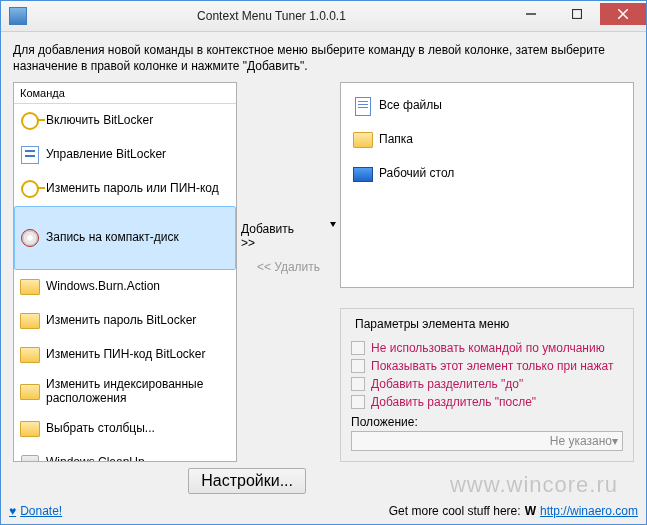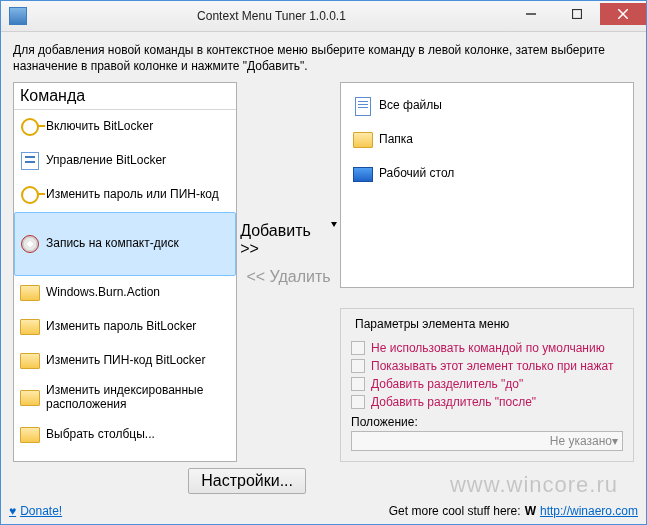--- a/index.html
+++ b/index.html
@@ -11,32 +11,32 @@
   .win-btn{width:46px;height:22px;display:flex;align-items:center;justify-content:center;margin-top:-4px}
   .win-btn svg{display:block}
   .win-close{background:#c75050}
   
   .body{flex:1;padding:10px 12px 6px 12px;display:flex;flex-direction:column;min-height:0}
   .instr{font-size:12px;line-height:1.35;color:#000;margin-bottom:8px}
   .main{flex:1;display:flex;gap:4px;min-height:0}
   
   .panel{border:1px solid #b0b0b0;background:#fff;display:flex;flex-direction:column;min-width:0}
   .panel.left{width:222px}
-  .col-header{background:#fff;padding:4px 6px;border-bottom:1px solid #d8d8d8;font-size:16px}
+  .col-header{background:#fff;padding:4px 6px;border-bottom:1px solid #d8d8d8;font-size:11px}
   .list{flex:1;overflow-y:auto}
   .list::-webkit-scrollbar{width:17px}
   .list::-webkit-scrollbar-track{background:#f0f0f0}
   .list::-webkit-scrollbar-thumb{background:#c0c0c0;border:1px solid #a0a0a0}
   .list-item{display:flex;align-items:center;gap:6px;padding:6px 6px;cursor:default;min-height:22px}
   .list-item.selected{background:#cde8ff;border:1px solid #7cc3ff;border-radius:2px;padding:20px 5px}
   .icon{width:20px;height:20px;flex:0 0 20px;display:flex;align-items:center;justify-content:center}
   .item-label{font-size:12px;line-height:1.15}
   
   .middle{width:95px;display:flex;flex-direction:column;align-items:center;justify-content:flex-start;padding-top:140px;gap:10px}
-  .mid-btn{font-size:16px;cursor:default;display:flex;gap:16px}
+  .mid-btn{font-size:12px;cursor:default;display:flex;gap:16px}
   .mid-btn.disabled{color:#9a9a9a}
   .drop-arrow{width:0;height:0;border-left:3px solid transparent;border-right:3px solid transparent;border-top:5px solid #000;margin-left:4px}
   
   .right{flex:1;display:flex;flex-direction:column;gap:20px;min-width:0}
   .panel.right-top{flex:1;padding:6px}
   .group{border:1px solid #cfcfcf;padding:8px 10px 10px;font-size:12px}
   .group-title{margin:-16px 0 6px 0;background:#f0f0f0;display:inline-block;padding:0 4px;color:#000}
   .chk-row{display:flex;align-items:center;gap:6px;margin:4px 0;color:#be185d}
   .chk{width:12px;height:12px;border:1px solid #b8b8b8;background:#f5f5f5}
   .pos-label{color:#000;margin-top:6px}

